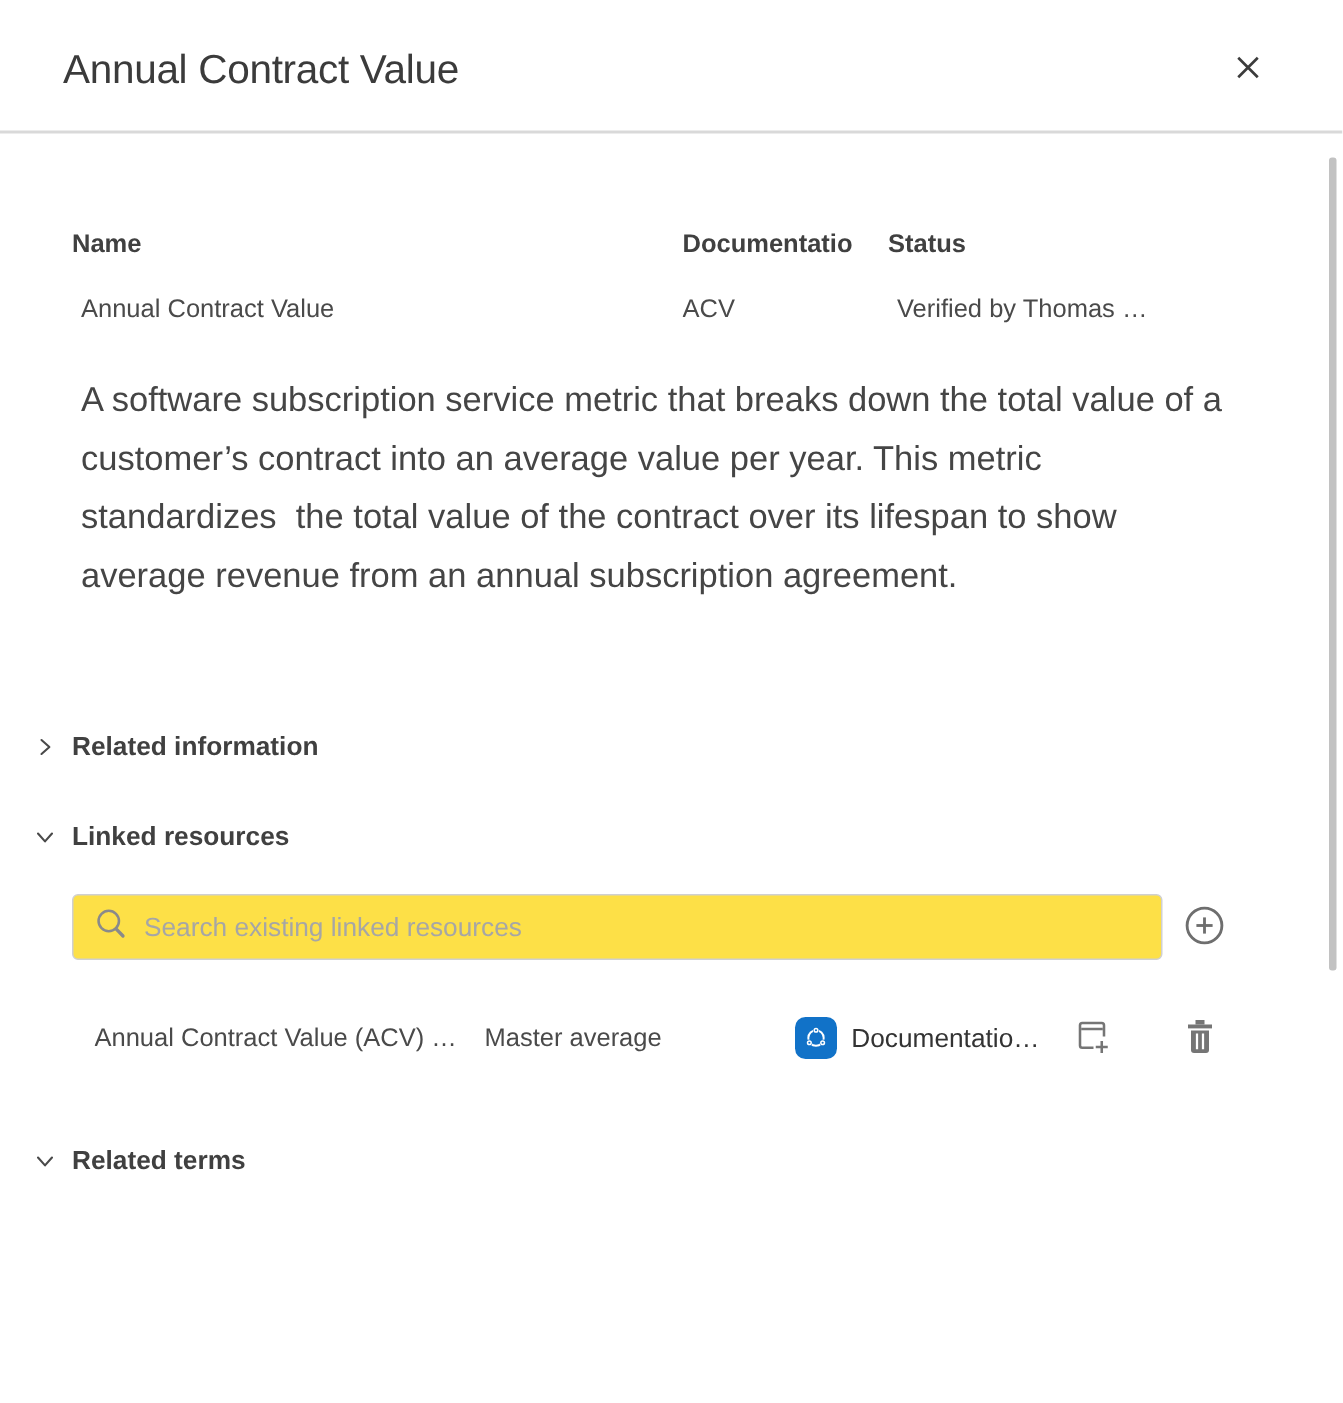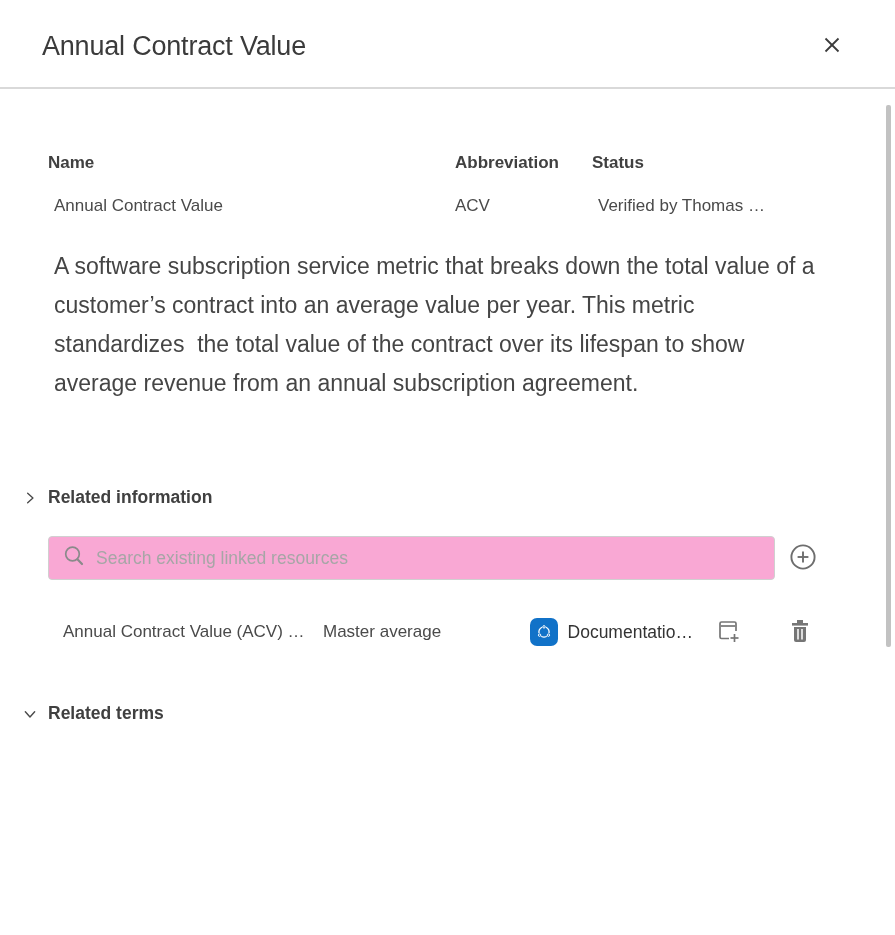--- a/index.html
+++ b/index.html
@@ -97,21 +97,21 @@
     align-items:center;
   }
   .search-box {
     flex:1;
     height:44px;
     border:1px solid #d0d0d0;
     border-radius:4px;
     display:flex;
     align-items:center;
     padding:0 12px 0 13px;
-    background:#f9a8d4;
+    background:#fde047;
   }
   .search-box svg { flex:none; }
   .search-box input {
     flex:1;
     border:none; outline:none;
     margin-left:10px;
     font-family:"Liberation Sans", sans-serif;
     font-size:17.5px;
     color:#404040;
     background:transparent;
@@ -196,39 +196,47 @@
         <line x1="15.5" y1="2.5" x2="2.5" y2="15.5" stroke="#3b3b3b" stroke-width="1.8"></line>
       </svg>
     </span>
   </button>
 </div>
 
 <div class="content">
 
   <div class="fields">
     <div class="field-label">Name</div>
-    <div class="field-label">Abbreviation</div>
+    <div class="field-label">Documentatio</div>
     <div class="field-label">Status</div>
 
     <div class="field-value indent">Annual Contract Value</div>
     <div class="field-value">ACV</div>
     <div class="field-value indent">Verified by Thomas …</div>
   </div>
 
   <div class="definition-text">A software subscription service metric that breaks down the total value of a customer’s contract into an average value per year. This metric standardizes  the total value of the contract over its lifespan to show  average revenue from an annual subscription agreement.</div>
 
   <div class="section-header sec-related-info">
     <span class="chev">
       <svg width="14" height="14" viewBox="0 0 24 24">
         <polyline points="8,4 17,12 8,20" fill="none" stroke="#4a4a4a" stroke-width="2.4" stroke-linecap="round" stroke-linejoin="round"></polyline>
       </svg>
     </span>
     <span class="section-label">Related information</span>
   </div>
 
+  <div class="section-header sec-linked">
+    <span class="chev">
+      <svg width="14" height="14" viewBox="0 0 24 24">
+        <polyline points="4,8 12,17 20,8" fill="none" stroke="#4a4a4a" stroke-width="2.4" stroke-linecap="round" stroke-linejoin="round"></polyline>
+      </svg>
+    </span>
+    <span class="section-label">Linked resources</span>
+  </div>
 
   <div class="search-row">
     <div class="search-box">
       <span>
         <svg width="24" height="24" viewBox="0 0 24 24">
           <circle cx="10.5" cy="10" r="6.8" fill="none" stroke="#8a8a8a" stroke-width="1.7"></circle>
           <line x1="15.4" y1="15.2" x2="20" y2="20" stroke="#8a8a8a" stroke-width="2.2" stroke-linecap="round"></line>
         </svg>
       </span>
       <input type="text" placeholder="Search existing linked resources" style="">

